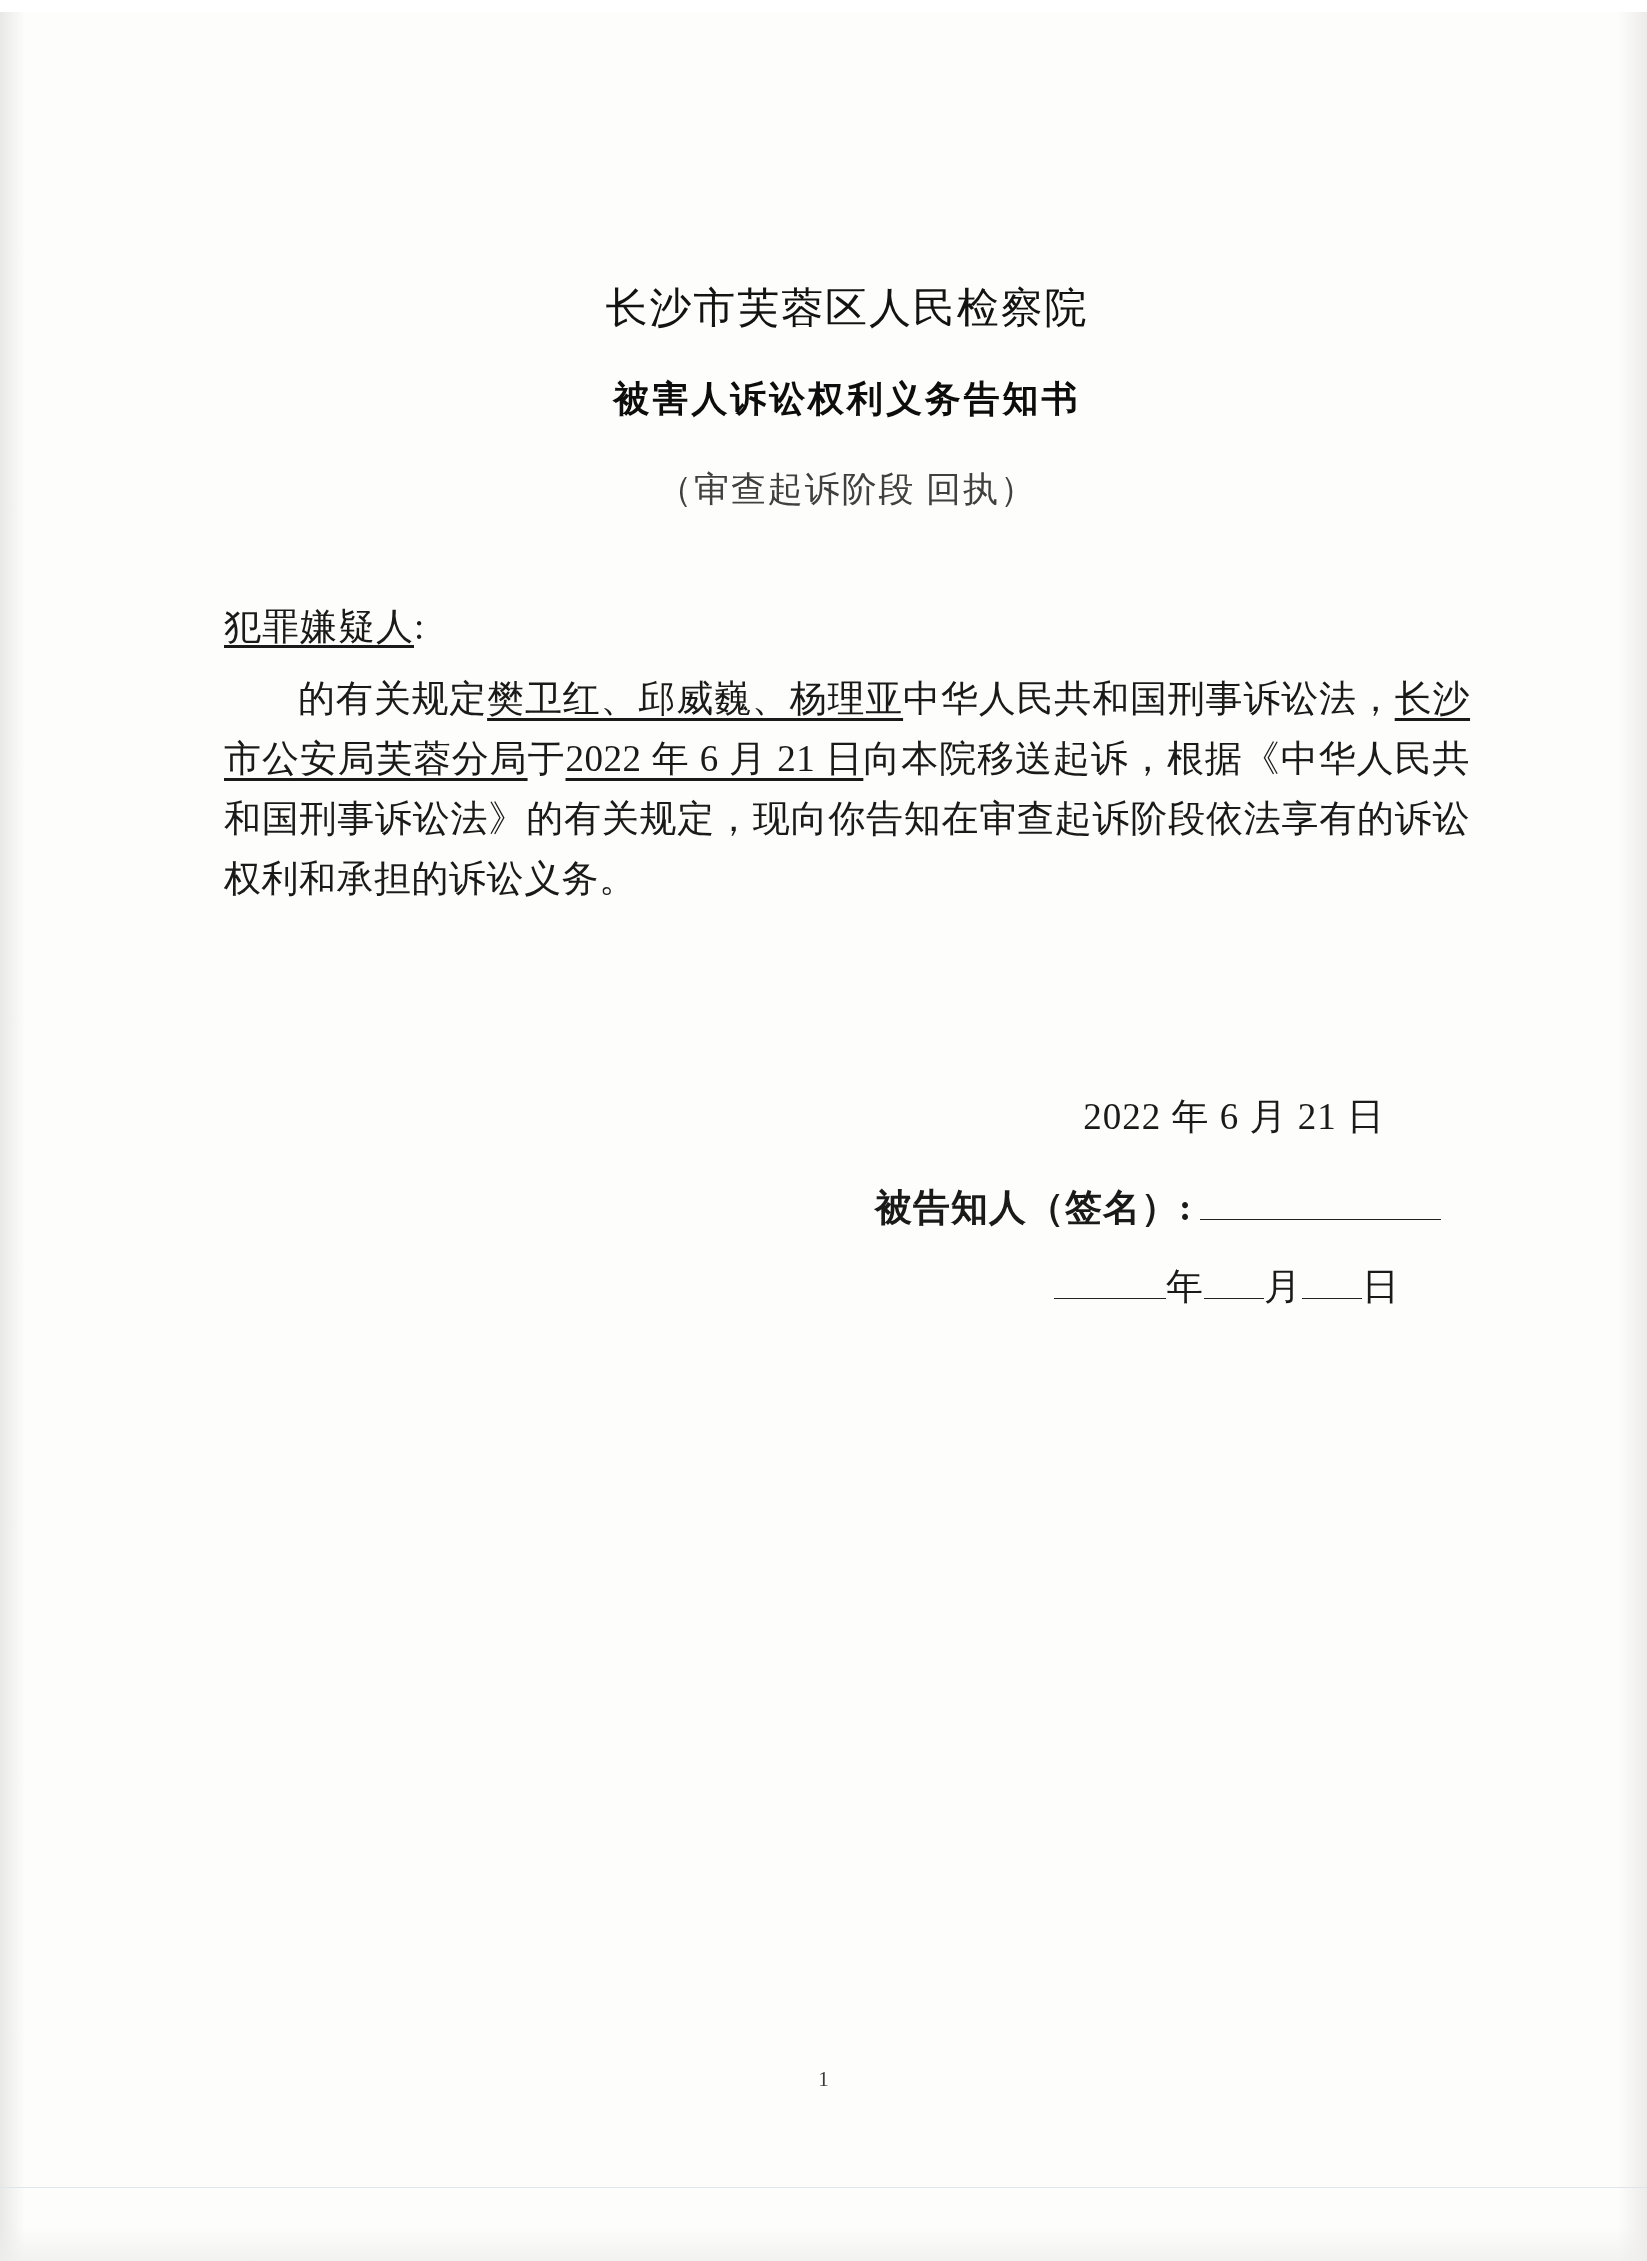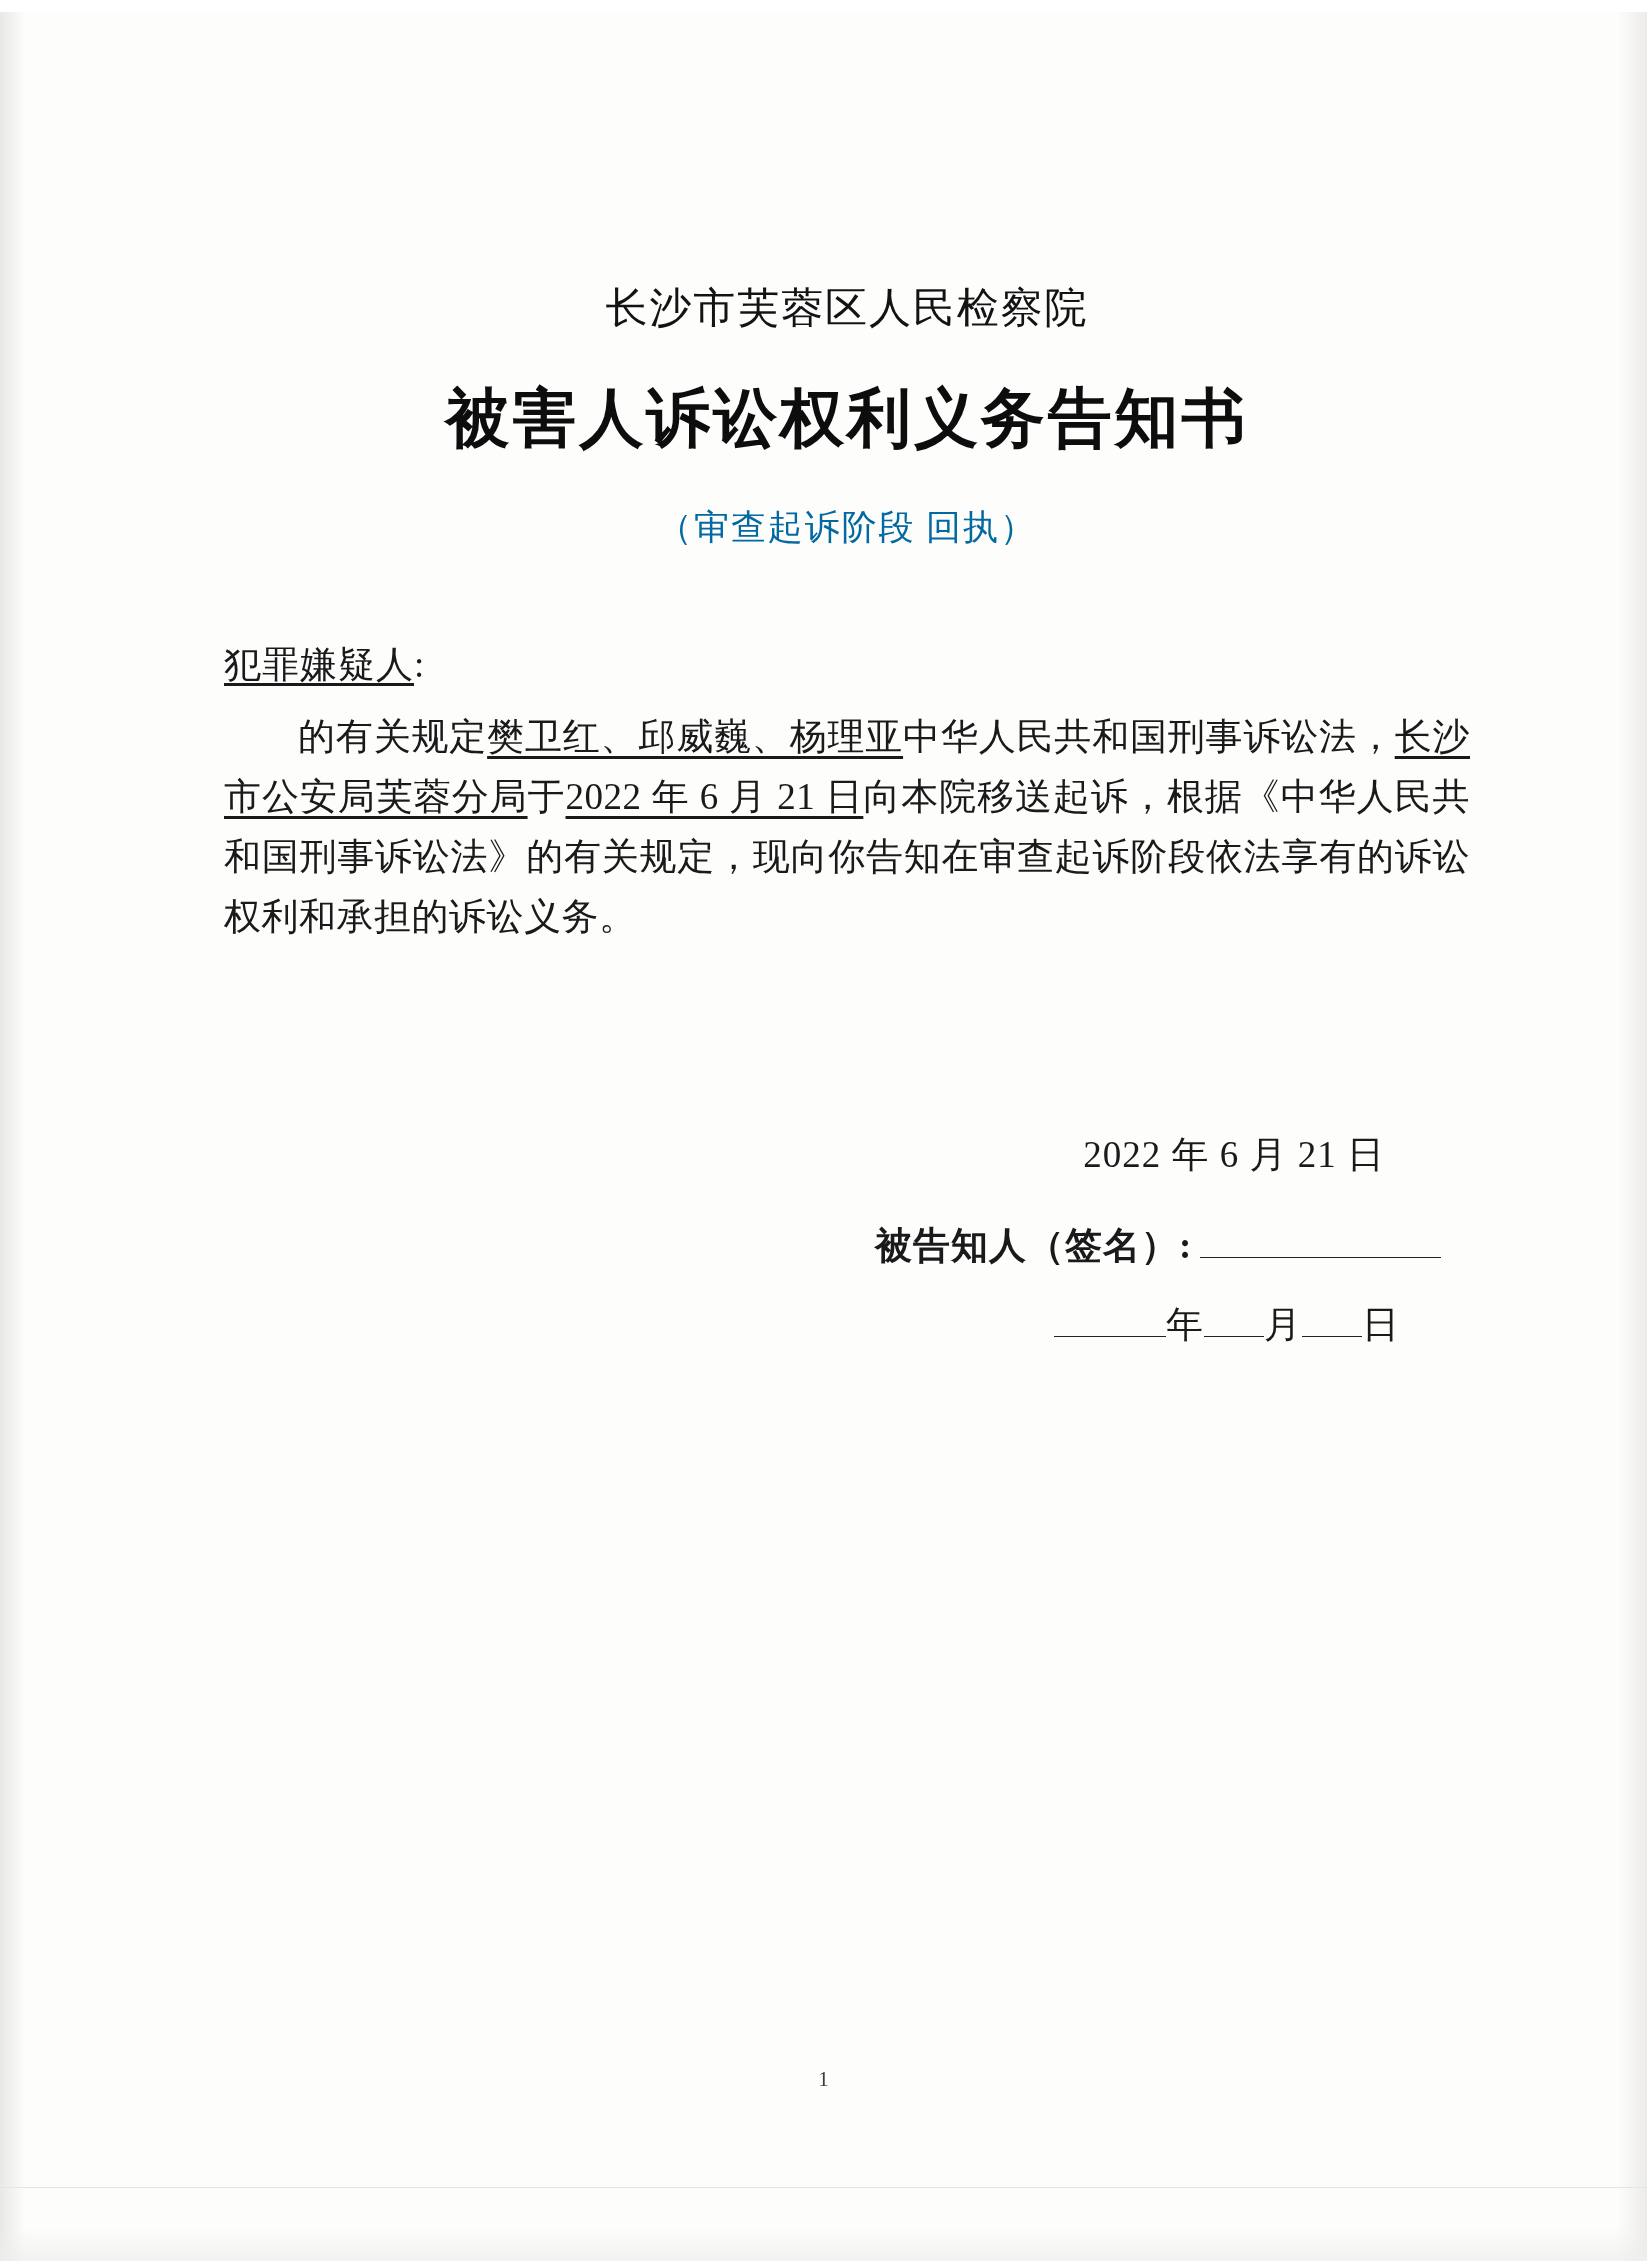--- a/index.html
+++ b/index.html
@@ -63,32 +63,32 @@
     text-align: center;
     font-size: 42px;
     letter-spacing: 1.9px;
     font-family: "Liberation Serif", "DejaVu Serif", serif;
     color: #131313;
   }
 
   .doc-title {
     margin-top: 39px;
     text-align: center;
-    font-size: 64px;
+    font-size: 36px;
     font-weight: bold;
     letter-spacing: 2.9px;
     color: #0d0d0d;
   }
 
   .doc-subtitle {
     margin-top: 42px;
     text-align: center;
     font-size: 35px;
     letter-spacing: 1.9px;
-    color: #0369a1;
+    color: #404040;
   }
 
   .salutation {
     margin-top: 89px;
     font-size: 37px;
     letter-spacing: 1px;
   }
   .salutation .u {
     text-decoration: underline;
     text-underline-offset: 5.8px;

